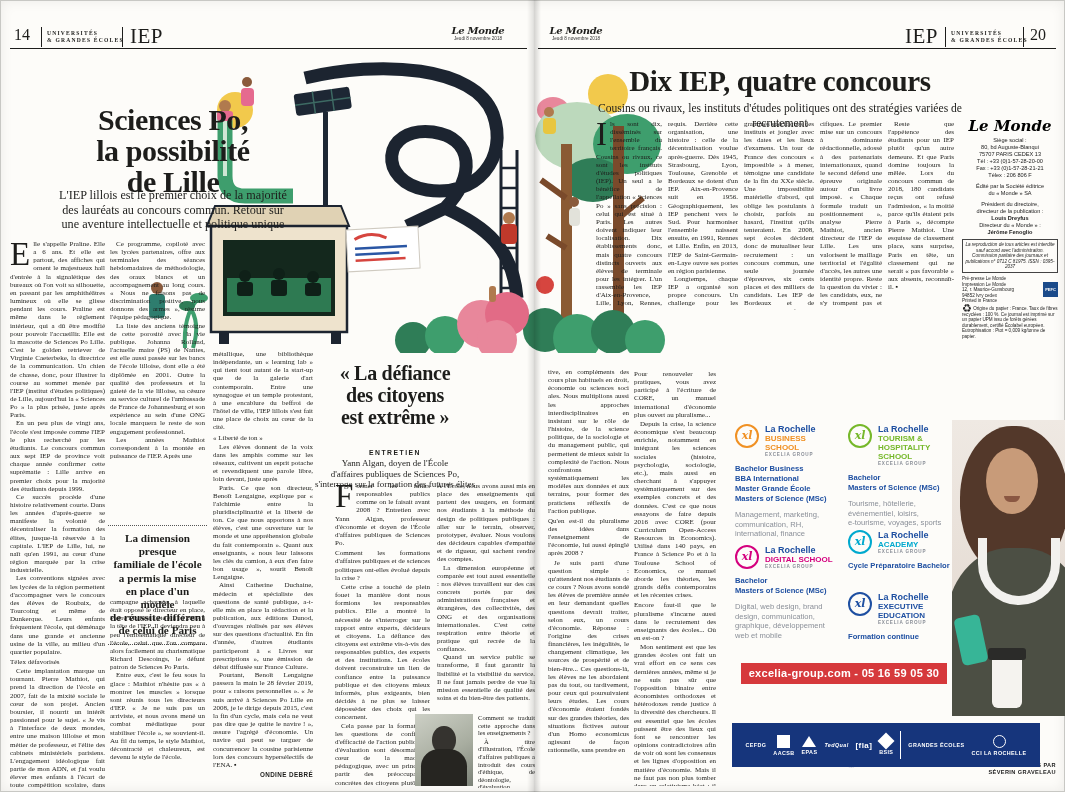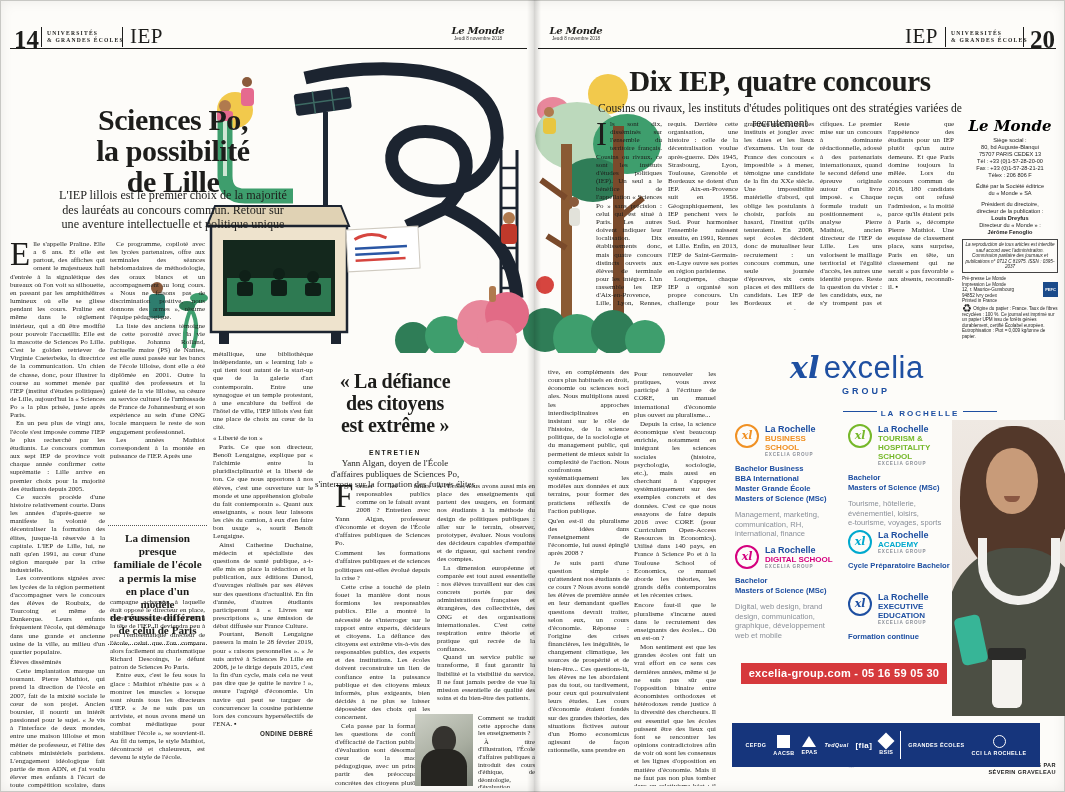--- a/index.html
+++ b/index.html
@@ -3,21 +3,21 @@
 <meta charset="utf-8">
 <style>
   html,body{margin:0;padding:0;background:#e2e2de;}
   #spread{position:relative;width:1065px;height:792px;background:#fdfcf9;overflow:hidden;
     box-shadow:inset 0 0 0 1px #c8c8c4, inset 0 0 14px rgba(0,0,0,.08);
     font-family:"Liberation Serif",serif;color:#1d1d1b;}
   .abs{position:absolute;}
   .fold{left:527px;top:0;width:14px;height:792px;
     background:linear-gradient(90deg,rgba(0,0,0,0) 0%,rgba(0,0,0,.10) 45%,rgba(0,0,0,.16) 52%,rgba(0,0,0,0) 100%);}
   
-  .pgnum{font-size:25px;font-weight:700;}
+  .pgnum{font-size:16px;font-weight:400;}
   .secline{font-size:5.6px;font-weight:700;letter-spacing:1.2px;line-height:7px;}
   .topic{font-size:21px;font-weight:400;letter-spacing:.5px;}
   .vr{width:1px;background:#1d1d1b;}
   .hrule{height:1px;background:#1d1d1b;}
   .gothic{font-family:"DejaVu Serif",serif;font-weight:700;font-style:italic;letter-spacing:-.3px;}
   .miniMonde{font-size:10px;line-height:10px;text-align:center;}
   .miniDate{font-size:4.6px;line-height:6px;text-align:center;color:#333;font-family:"Liberation Sans",sans-serif;}
   
   .hl{font-weight:700;text-align:center;white-space:pre-line;letter-spacing:-.4px;}
   .hl-left{font-size:30px;line-height:31px;}
@@ -26,21 +26,21 @@
   
   .col{position:absolute;font-size:7px;line-height:8.15px;text-align:justify;overflow:hidden;}
   .blk-p{text-indent:6px;}
   .blk-p.first{text-indent:0;}
   .blk-h{font-weight:400;text-indent:0;margin:2px 0 1px;}
   .blk-by{text-align:right;font-weight:700;font-size:6.3px;letter-spacing:.4px;margin-top:2px;font-family:"Liberation Sans",sans-serif;}
   .dropcap{float:left;font-size:33px;line-height:25px;padding:2px 3px 0 0;}
   .pullquote{font-size:11.2px;line-height:13.2px;font-weight:700;text-align:center;white-space:pre-line;
     border-top:1px dotted #555;border-bottom:1px dotted #555;padding:6px 0;}
   
-  .bigquote{font-size:20px;line-height:22px;font-weight:700;text-align:center;white-space:pre-line;letter-spacing:-.3px;margin-top:8px;}
+  .bigquote{font-size:20px;line-height:22px;font-weight:700;text-align:center;white-space:pre-line;letter-spacing:-.3px;}
   .entretien{font-size:9px;line-height:10.5px;text-align:center;white-space:pre-line;}
   .entlabel{font-size:6.8px;font-weight:700;letter-spacing:1.5px;font-family:"Liberation Sans",sans-serif;}
   .photo{background:linear-gradient(150deg,#cdd0c6 0%,#a8ada0 55%,#7c8278 100%);overflow:hidden;}
   .ph-head{position:absolute;left:50%;top:16%;width:40%;height:38%;margin-left:-20%;border-radius:50% 50% 45% 45%;background:#35332f;}
   .ph-body{position:absolute;left:10%;top:48%;width:80%;height:60%;border-radius:40% 40% 0 0;background:#262521;}
   
   .mast{font-family:"Liberation Sans",sans-serif;font-size:5.6px;line-height:7px;text-align:center;color:#222;}
   .mast .ttl{font-size:15px;line-height:16px;margin-bottom:3px;font-family:"DejaVu Serif",serif;font-weight:700;font-style:italic;color:#000;}
   .mast .blkln{white-space:pre-line;margin-bottom:4px;}
   .mast .nm{font-weight:700;}
@@ -223,44 +223,45 @@
 
   <div class="abs hl hl-left" style="left:18px;top:104px;width:310px;">Sciences Po,
 la possibilité
 de Lille</div>
   <div class="abs standfirst" style="left:18px;top:188px;width:310px;">L'IEP lillois est le premier choix de la majorité
 des lauréats au concours commun. Retour sur
 une aventure intellectuelle et politique unique</div>
 
   <div class="col" style="left:10px;top:240px;width:95px;height:548px;">
       <div class="blk-p first"><span class="dropcap">E</span>lle s'appelle Praline. Elle a 6 ans. Et elle est partout, des affiches qui ornent le majestueux hall d'entrée à la signalétique des bureaux où l'on voit sa silhouette, en passant par les amphithéâtres lumineux où elle se glisse pendant les cours. Praline est même dans le règlement intérieur, qui a dû être modifié pour pouvoir l'accueillir. Elle est la mascotte de Sciences Po Lille. C'est le golden retriever de Virginie Caeterbeke, la directrice de la communication. Un chien de chasse, donc, pour illustrer la course au sommet menée par l'IEP (institut d'études politiques) de Lille, aujourd'hui la « Sciences Po » la plus prisée, juste après Paris.</div>
-      <div class="blk-p">En un peu plus de vingt ans, l'école s'est imposée comme l'IEP le plus recherché par les étudiants. Le concours commun aux sept IEP de province voit chaque année confirmer cette suprématie : Lille arrive en premier choix pour la majorité des étudiants depuis 2005.</div>
+      <div class="blk-p">En un peu plus de vingt ans, l'école s'est imposée comme l'IEP le plus recherché par les étudiants. Le concours commun aux sept IEP de province voit chaque année confirmer cette suprématie : Lille arrive en premier choix pour la majorité des étudiants depuis 1999.</div>
       <div class="blk-p">Ce succès procède d'une histoire relativement courte. Dans les années d'après-guerre se manifeste la volonté de décentraliser la formation des élites, jusque-là réservée à la capitale. L'IEP de Lille, lui, ne naît qu'en 1991, au cœur d'une région marquée par la crise industrielle.</div>
       <div class="blk-p">Les conventions signées avec les lycées de la région permettent d'accompagner vers le concours des élèves de Roubaix, de Tourcoing et même de Dunkerque. Leurs enfants fréquentent l'école, qui déménage dans une grande et ancienne usine de la ville, au milieu d'un quartier populaire.</div>
-      <div class="blk-h">Élèves disséminés</div>
+      <div class="blk-h">Télex défavorisés</div>
       <div class="blk-p">Cette implantation marque un tournant. Pierre Mathiot, qui prend la direction de l'école en 2007, fait de la mixité sociale le cœur de son projet. Ancien boursier, il nourrit un intérêt passionnel pour le sujet. « Je vis à l'interface de deux mondes, entre une maison lilloise et mon métier de professeur, et l'élite des cabinets ministériels parisiens. L'engagement idéologique fait partie de mon ADN, et j'ai voulu élever mes enfants à l'écart de toute compétition scolaire, dans des quartiers populaires », rapporte-t-il.</div>
     </div>
   <div class="col" style="left:110px;top:240px;width:95px;height:283px;">
       <div class="blk-p">Ce programme, copiloté avec les lycées partenaires, offre aux terminales des séances hebdomadaires de méthodologie, des oraux blancs et un accompagnement au long cours. « Nous ne faisons pas de discrimination positive, nous donnons des armes », résume l'équipe pédagogique.</div>
       <div class="blk-p">La liste des anciens témoigne de cette porosité avec la vie publique. Johanna Rolland, l'actuelle maire (PS) de Nantes, est elle aussi passée sur les bancs de l'école lilloise, dont elle a été diplômée en 2001. Outre la qualité des professeurs et la gaieté de la vie lilloise, sa césure au service culturel de l'ambassade de France de Johannesburg et son expérience au sein d'une ONG locale marquera le reste de son engagement professionnel.</div>
       <div class="blk-p">Les années Mathiot correspondent à la montée en puissance de l'IEP. Après une</div>
     </div>
   <div class="abs pullquote" style="left:108px;top:525px;width:99px;">La dimension presque
 familiale de l'école
 a permis la mise
 en place d'un modèle
 de réussite différent
 de celui de Paris</div>
   <div class="col" style="left:110px;top:598px;width:95px;height:190px;">
       <div class="blk-p first">campagne acharnée, à laquelle était opposé le directeur en place, Pierre Mathiot a été élu en 2007 à la tête de l'IEP. Il deviendra peu à peu l'emblématique directeur de l'école, celui que l'on compare alors facilement au charismatique Richard Descoings, le défunt patron de Sciences Po Paris.</div>
       <div class="blk-p">Entre eux, c'est le feu sous la glace : Mathiot n'hésite pas « à montrer les muscles » lorsque sont réunis tous les directeurs d'IEP. « Je ne suis pas un arriviste, et nous avons mené un combat médiatique pour stabiliser l'école », se souvient-il. Au fil du temps, le style Mathiot, décontracté et chaleureux, est devenu le style de l'école.</div>
     </div>
   <div class="col" style="left:213px;top:350px;width:100px;height:438px;">
       <div class="blk-p first">métallique, une bibliothèque indépendante, un « learning lab » qui tient tout autant de la start-up que de la galerie d'art contemporain. Entre une synagogue et un temple protestant, à une encablure du beffroi de l'hôtel de ville, l'IEP lillois s'est fait une place de choix au cœur de la cité.</div>
       <div class="blk-h">« Liberté de ton »</div>
+      <div class="blk-p">Les élèves donnent de la voix dans les amphis comme sur les réseaux, cultivent un esprit potache et revendiquent une parole libre, loin devant, juste après</div>
       <div class="blk-p">Paris. Ce que son directeur, Benoît Lengaigne, explique par « l'alchimie entre la pluridisciplinarité et la liberté de ton. Ce que nous apportons à nos élèves, c'est une ouverture sur le monde et une appréhension globale du fait contemporain ». Quant aux enseignants, « nous leur laissons les clés du camion, à eux d'en faire bon usage », sourit Benoît Lengaigne.</div>
       <div class="blk-p">Ainsi Catherine Duchaine, médecin et spécialiste des questions de santé publique, a-t-elle mis en place la rédaction et la publication, aux éditions Dunod, d'ouvrages réalisés par ses élèves sur des questions d'actualité. En fin d'année, d'autres étudiants participeront à « Livres sur prescriptions », une émission de débat diffusée sur France Culture.</div>
       <div class="blk-p">Pourtant, Benoît Lengaigne passera la main le 28 février 2019, pour « raisons personnelles ». « Je suis arrivé à Sciences Po Lille en 2008, je le dirige depuis 2015, c'est la fin d'un cycle, mais cela ne veut pas dire que je quitte le navire ! », assure l'agrégé d'économie. Un navire qui peut se targuer de concurrencer la cousine parisienne lors des concours hypersélectifs de l'ENA. ▪</div>
       <div class="blk-by">ONDINE DEBRÉ</div>
     </div>
 
   <div class="abs bigquote" style="left:325px;top:362px;width:140px;">« La défiance
 des citoyens
 est extrême »</div>
   <div class="abs entretien" style="left:305px;top:436px;width:180px;">
@@ -348,28 +349,20 @@
       <div class="blk-p">Depuis la crise, la science économique s'est beaucoup enrichie, notamment en intégrant les sciences sociales (histoire, psychologie, sociologie, etc.), mais aussi en cherchant à s'appuyer systématiquement sur des exemples concrets et des données. C'est ce que nous essayons de faire depuis 2016 avec CORE (pour Curriculum Open-Access Resources in Economics). Utilisé dans 140 pays, en France à Science Po et à la Toulouse School of Economics, ce manuel aborde les théories, les grands défis contemporains et les récentes crises.</div>
       <div class="blk-h">Encore faut-il que le pluralisme s'incarne aussi dans le recrutement des enseignants des écoles... Où en est-on ?</div>
       <div class="blk-p">Mon sentiment est que les grandes écoles ont fait un vrai effort en ce sens ces dernières années, même si je ne suis pas sûr que l'opposition binaire entre économistes orthodoxes et hétérodoxes rende justice à la diversité des chercheurs. Il est essentiel que les écoles puissent être des lieux qui font se rencontrer les opinions contradictoires afin de voir où sont les consensus et les lignes d'opposition en matière d'économie. Mais il ne faut pas non plus tomber dans un relativisme béat : il existe des évidences et des faits.</div>
     </div>
   <div class="abs credit" style="left:930px;top:762px;width:126px;">
     <div>PROPOS RECUEILLIS PAR</div>
     <div>SÉVERIN GRAVELEAU</div>
   </div>
 
 
-  <div class="abs sans" style="left:790px;top:350px;width:260px;">
-    <span class="xl-big">xl</span>
-    <span class="exname">excelia</span>
-    <div class="exgroup" style="margin-left:52px;">GROUP</div>
-    <div style="text-align:center;margin-top:6px;">
-      <span class="cityline"></span><span class="excity">LA ROCHELLE</span><span class="cityline"></span>
-    </div>
-  </div>
 
   <div class="school sc-business" style="left:735px;top:424px;width:106px;">
     <div class="sc-logo">xl</div>
     <div class="sc-head">
       <div class="sc-brand">La Rochelle</div>
       <div class="sc-name">BUSINESS SCHOOL</div>
       <div class="sc-sub">EXCELIA GROUP</div>
     </div>
     <div class="sc-prog">Bachelor Business
 BBA International

